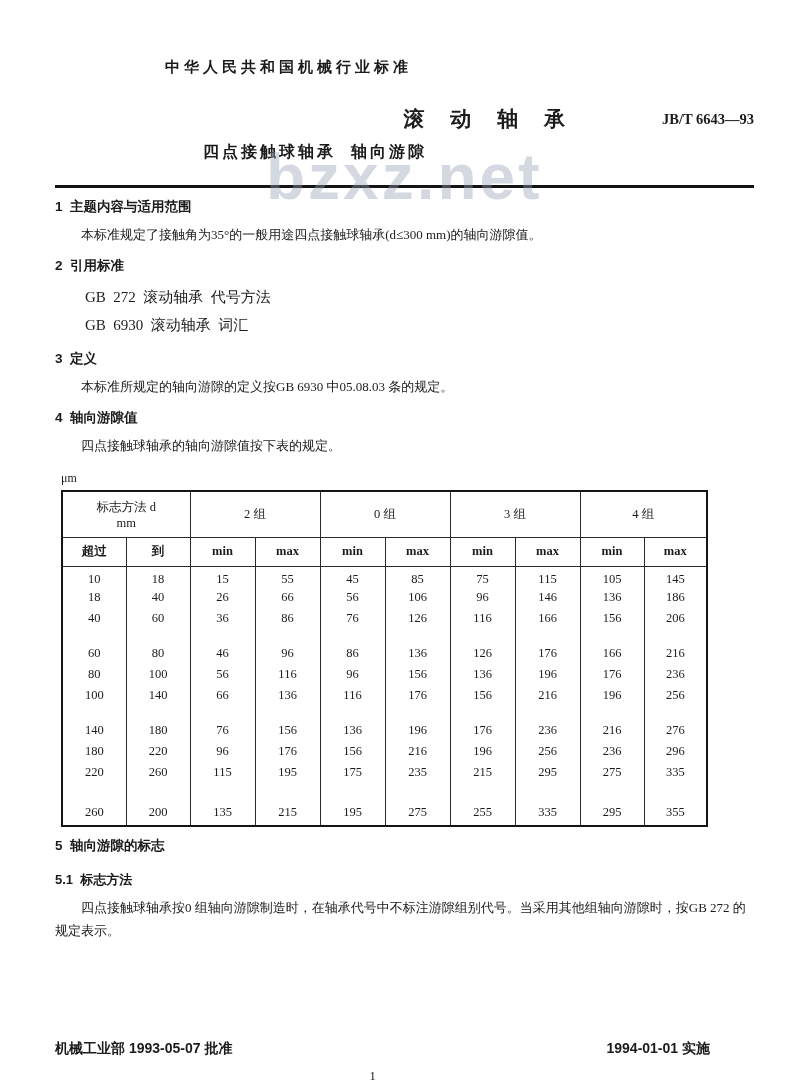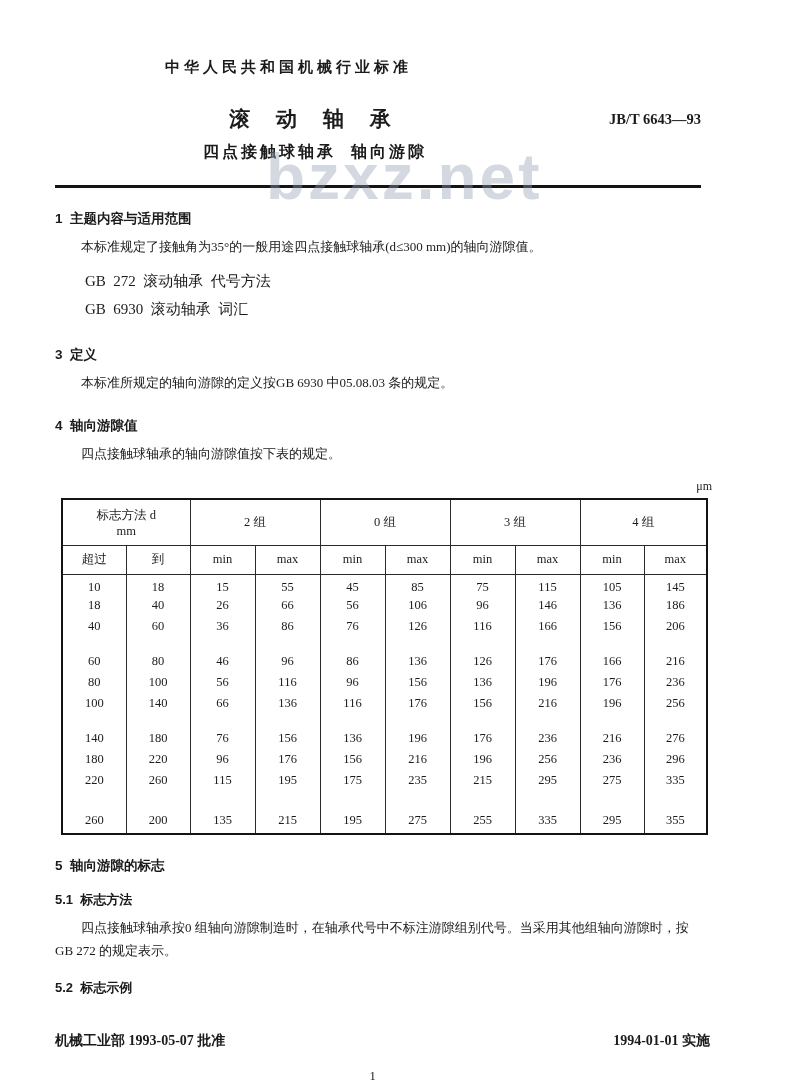--- a/index.html
+++ b/index.html
@@ -8,34 +8,34 @@
     position: relative;
     width: 800px;
     height: 1092px;
     background: #ffffff;
     color: #1b1b1b;
     font-family: "Liberation Serif", "DejaVu Serif", serif;
     overflow: hidden;
   }
   .content {
     position: relative;
-    padding: 58px 99px 0 55px;
+    padding: 58px 46px 0 55px;
     z-index: 1;
   }
   .std-type {
     font-family: "Liberation Sans", "DejaVu Sans", sans-serif;
     font-weight: bold;
     font-size: 15px;
     letter-spacing: 4px;
     margin-left: 110px;
   }
   .title-row { position: relative; margin-top: 28px; height: 34px; }
   .doc-title {
     width: 520px;
-    text-align: center;
+    text-align: right;
     font-family: "Liberation Sans", "DejaVu Sans", sans-serif;
     font-weight: bold;
     font-size: 21px;
     letter-spacing: 10px;
     white-space: pre;
   }
   .std-number {
     position: absolute;
     right: 0;
     top: 6px;
@@ -68,80 +68,79 @@
   }
   .header-rule {
     border: none;
     border-top: 3px solid #141414;
     margin-top: 22px;
   }
   .section-heading {
     font-family: "Liberation Sans", "DejaVu Sans", sans-serif;
     font-weight: bold;
     font-size: 13.5px;
-    margin-top: 22px;
+    margin-top: 10px;
     white-space: pre-wrap;
   }
   .para {
     font-size: 13px;
     line-height: 1.75;
     text-indent: 2em;
     margin-top: 8px;
   }
   .ref-line {
     font-size: 15px;
     line-height: 1.9;
     margin-left: 2em;
     white-space: pre-wrap;
   }
   .unit-label {
     width: 651px;
     margin-left: 6px;
-    text-align: right;
     font-size: 12px;
     margin-top: 14px;
   }
   table.clearance {
     border-collapse: collapse;
     table-layout: fixed;
     width: 645px;
     margin: 4px 0 0 6px;
     border: 2px solid #141414;
   }
   .clearance th, .clearance td {
     border-left: 1px solid #2a2a2a;
     border-right: 1px solid #2a2a2a;
     text-align: center;
     font-weight: normal;
     font-size: 12.5px;
     padding: 0;
   }
   .clearance tr.h1 th { border-bottom: 1px solid #2a2a2a; height: 46px; font-size: 12.5px; }
-  .clearance tr.h2 th { border-bottom: 1.5px solid #2a2a2a; height: 29px; }
+  .clearance tr.h2 th { border-bottom: 1.5px solid #2a2a2a; height: 29px; font-weight: bold; }
   .clearance td { height: 21px; }
   .clearance tr.spacer td { height: 14px; }
   .clearance tr.spacer-lg td { height: 22px; }
   .clearance tr.first-data td { padding-top: 5px; }
   .clearance tr.last-data td { padding-bottom: 5px; }
   .sub-heading {
     font-family: "Liberation Sans", "DejaVu Sans", sans-serif;
     font-weight: bold;
     font-size: 13px;
     margin-top: 16px;
     white-space: pre-wrap;
   }
   .footer-row {
     position: absolute;
     left: 55px;
     right: 90px;
-    bottom: 42px;
+    bottom: 34px;
     z-index: 1;
     font-weight: bold;
     font-size: 14px;
-    font-family: Liberation Serif, serif;
+    font-family: Liberation Sans, sans-serif;
   }
   .footer-left { float: left; }
   .footer-right { float: right; }
   .page-number {
     position: absolute;
     left: 0;
     right: 55px;
     bottom: 8px;
     text-align: center;
     font-size: 12.5px;
@@ -164,20 +163,21 @@
       <div class="std-number">JB/T 6643—93</div>
     </div>
 
     <div class="doc-subtitle">四点接触球轴承  轴向游隙</div>
 
     <hr class="header-rule">
 
     <div class="section-heading">1  主题内容与适用范围</div>
     <div class="para">本标准规定了接触角为35°的一般用途四点接触球轴承(d≤300 mm)的轴向游隙值。</div>
 
+    <div class="section-heading">2  引用标准</div>
     <div class="ref-line" style="margin-top:8px;">GB  272  滚动轴承  代号方法</div>
     <div class="ref-line">GB  6930  滚动轴承  词汇</div>
 
     <div class="section-heading">3  定义</div>
     <div class="para">本标准所规定的轴向游隙的定义按GB 6930 中05.08.03 条的规定。</div>
 
     <div class="section-heading">4  轴向游隙值</div>
     <div class="para">四点接触球轴承的轴向游隙值按下表的规定。</div>
 
     <div class="unit-label">μm</div>
@@ -375,21 +375,20 @@
             <td>335</td>
             <td>295</td>
             <td>355</td>
           </tr>
         </tbody>
     </table>
 
     <div class="section-heading">5  轴向游隙的标志</div>
     <div class="sub-heading">5.1  标志方法</div>
     <div class="para">四点接触球轴承按0 组轴向游隙制造时，在轴承代号中不标注游隙组别代号。当采用其他组轴向游隙时，按GB 272 的规定表示。</div>
-    <div class="sub-heading">5.2  标志示例</div>
 
   </div>
 
   <div class="footer-row">
     <span class="footer-left">机械工业部 1993-05-07 批准</span>
     <span class="footer-right">1994-01-01 实施</span>
   </div>
 
   <div class="page-number">1</div>
 

